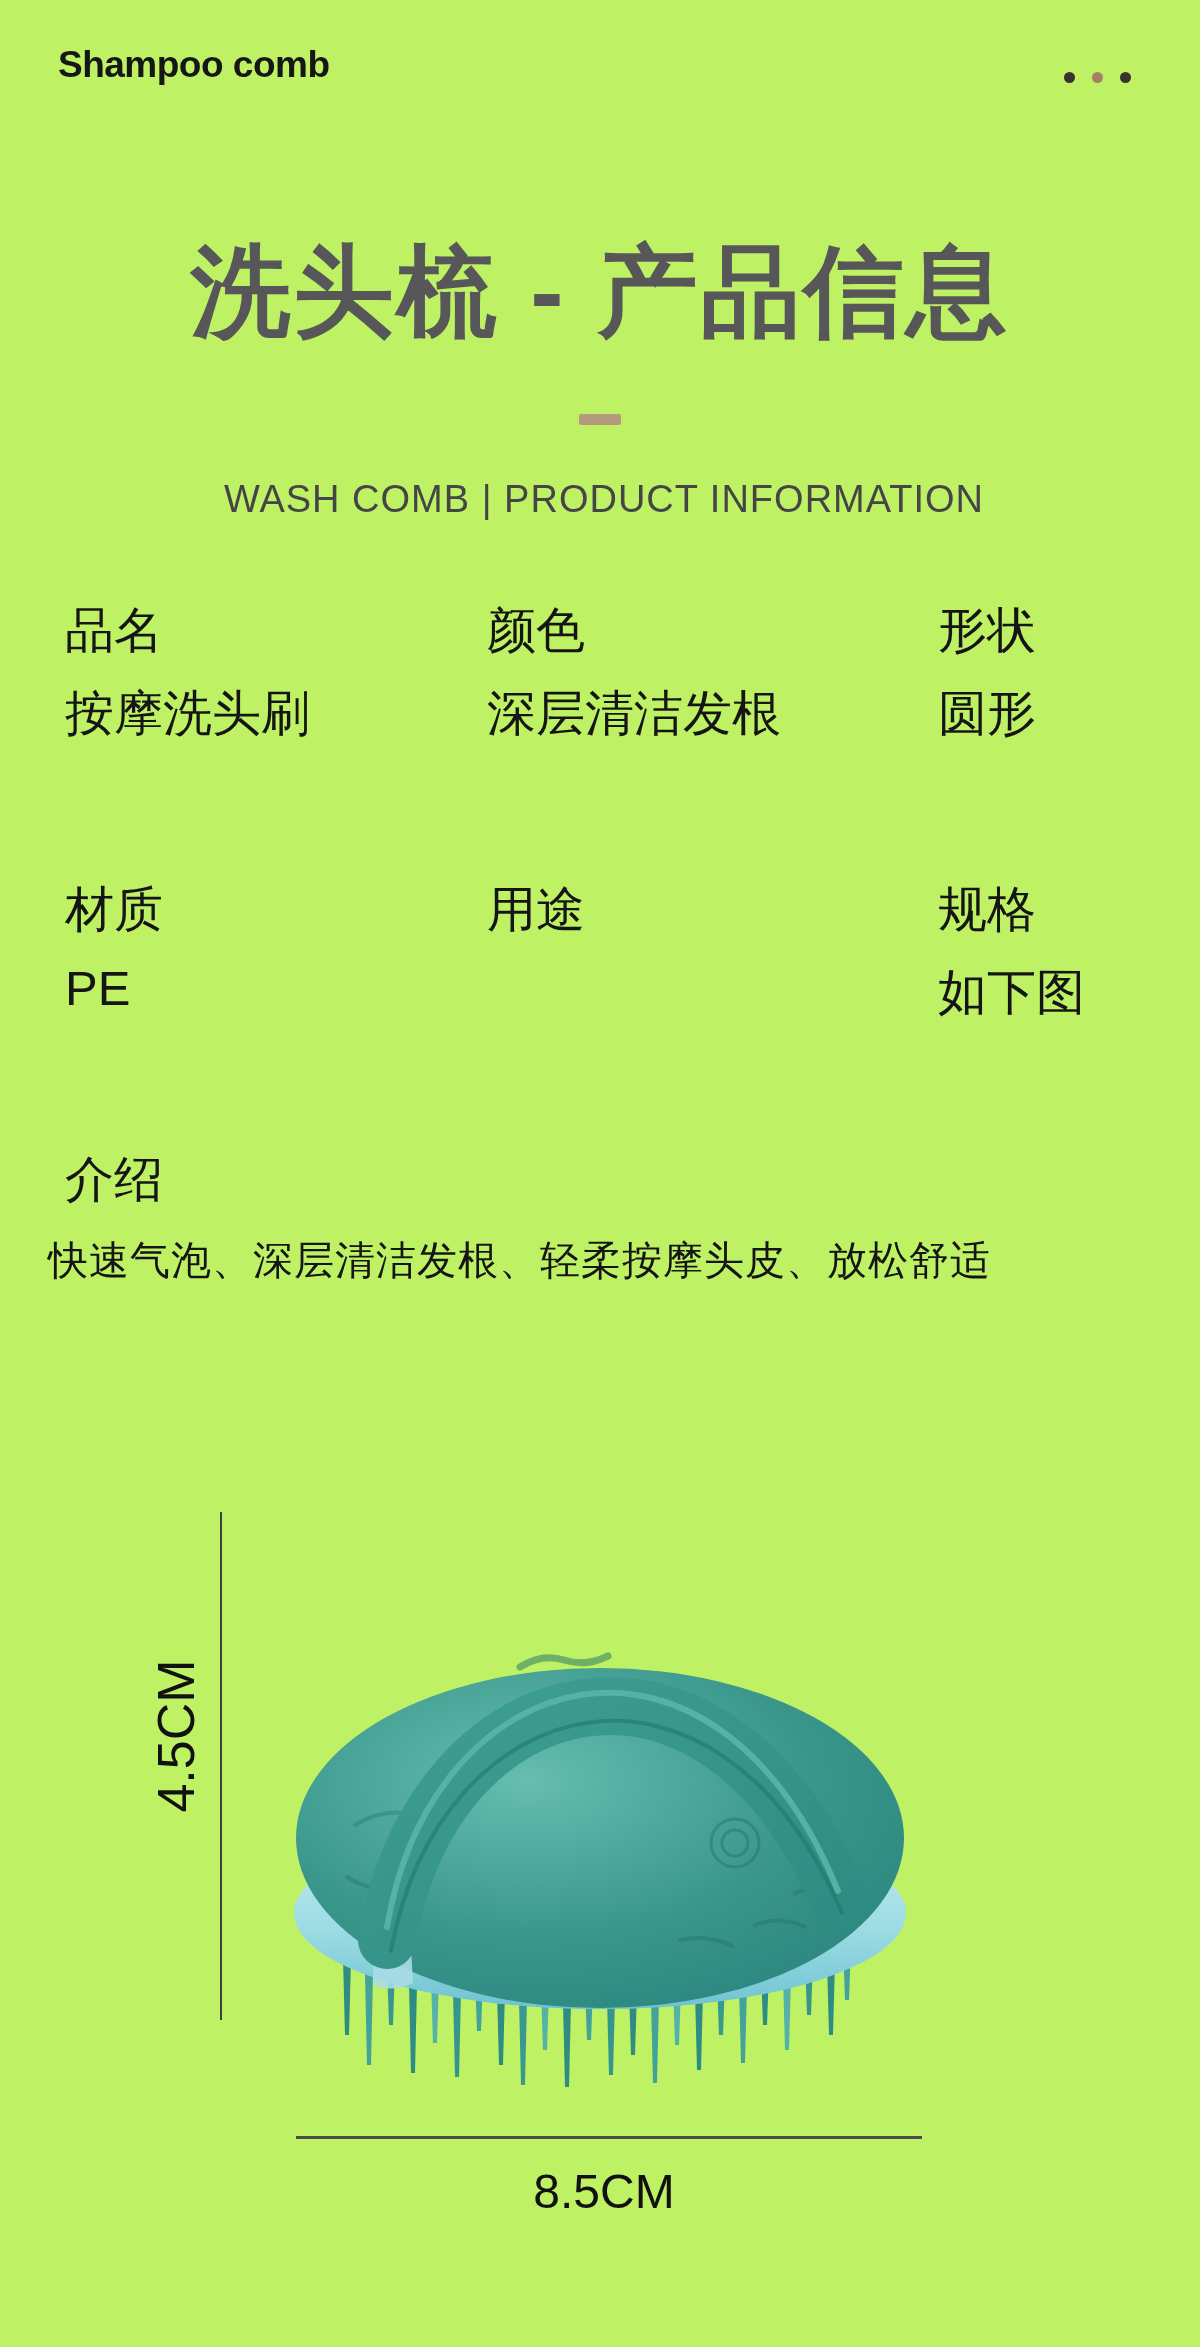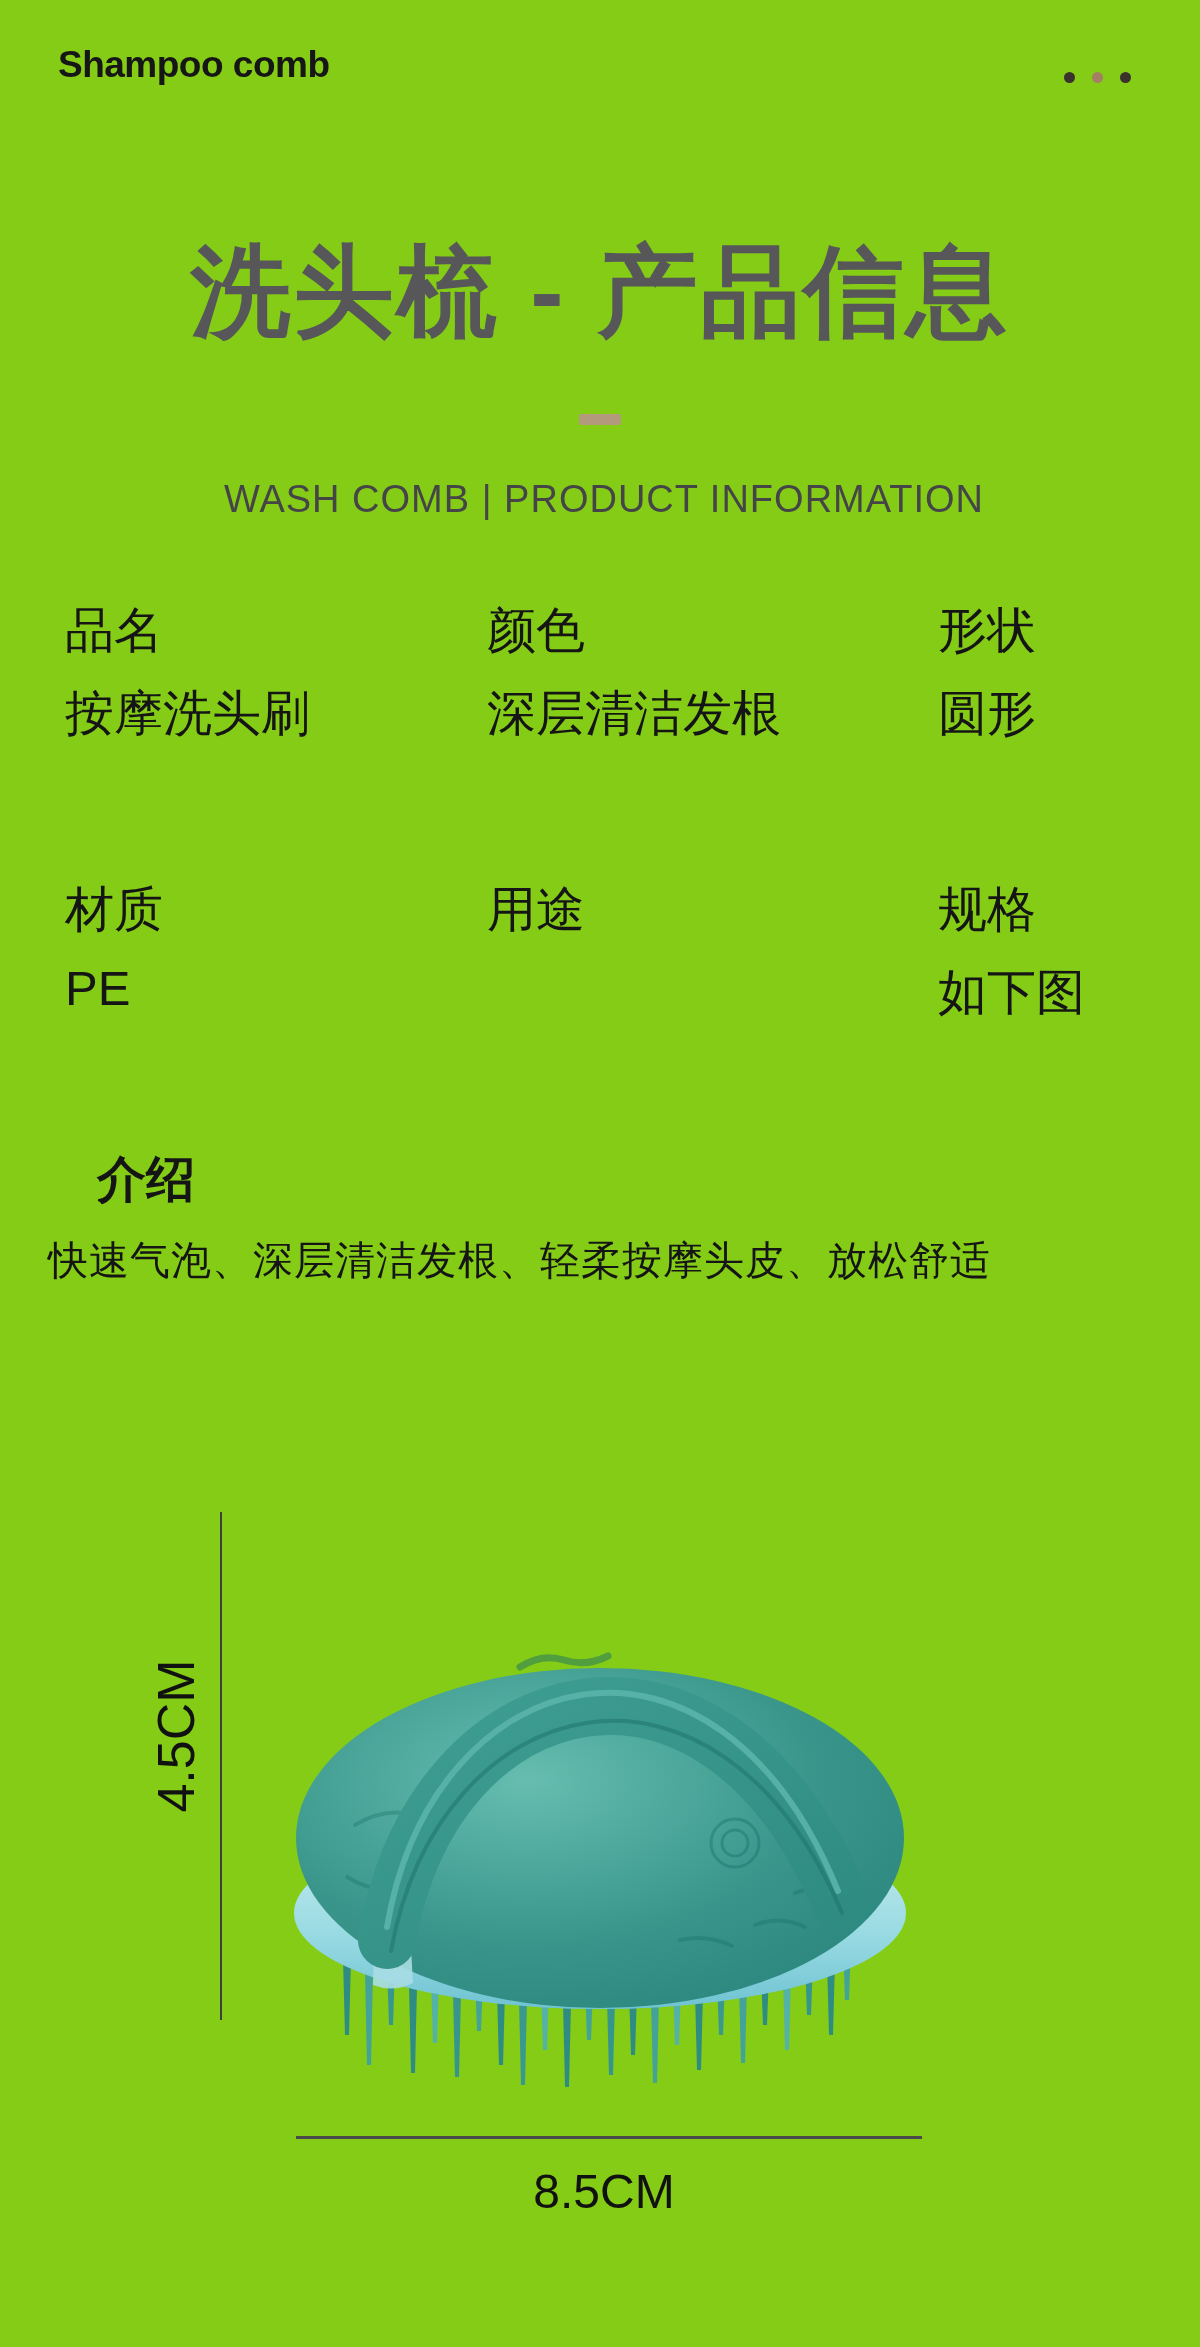--- a/index.html
+++ b/index.html
@@ -4,21 +4,21 @@
 <style>
   * { margin: 0; padding: 0; box-sizing: border-box; }
   html, body { background: #f2f2f2; }
   body { font-family: "Liberation Sans", "DejaVu Sans", sans-serif; }
 
   .page {
     position: relative;
     width: 1200px;
     height: 2347px;
     margin: 0 auto;
-    background: #84cc16;
+    background: #bef264;
     overflow: hidden;
   }
 
   
   .app-title {
     position: absolute;
     left: 58px; top: 44px;
     font-size: 37px;
     font-weight: 600;
     letter-spacing: -0.5px;
@@ -86,23 +86,22 @@
   .r1l { top: 598px; }
   .r1v { top: 681px; }
   .r2l { top: 877px; }
   .r2v { top: 960px; }
 
   
   .intro-label {
     position: absolute;
     left: 65px; top: 1147px;
     font-size: 49px;
-    font-weight: 700;
+    font-weight: 400;
     color: #151515;
-    margin-left: 32px;
   }
   .intro-text {
     position: absolute;
     left: 48px; top: 1233px;
     width: 1130px;
     font-size: 40px;
     font-weight: 500;
     letter-spacing: 1px;
     color: #151515;
     white-space: nowrap;

